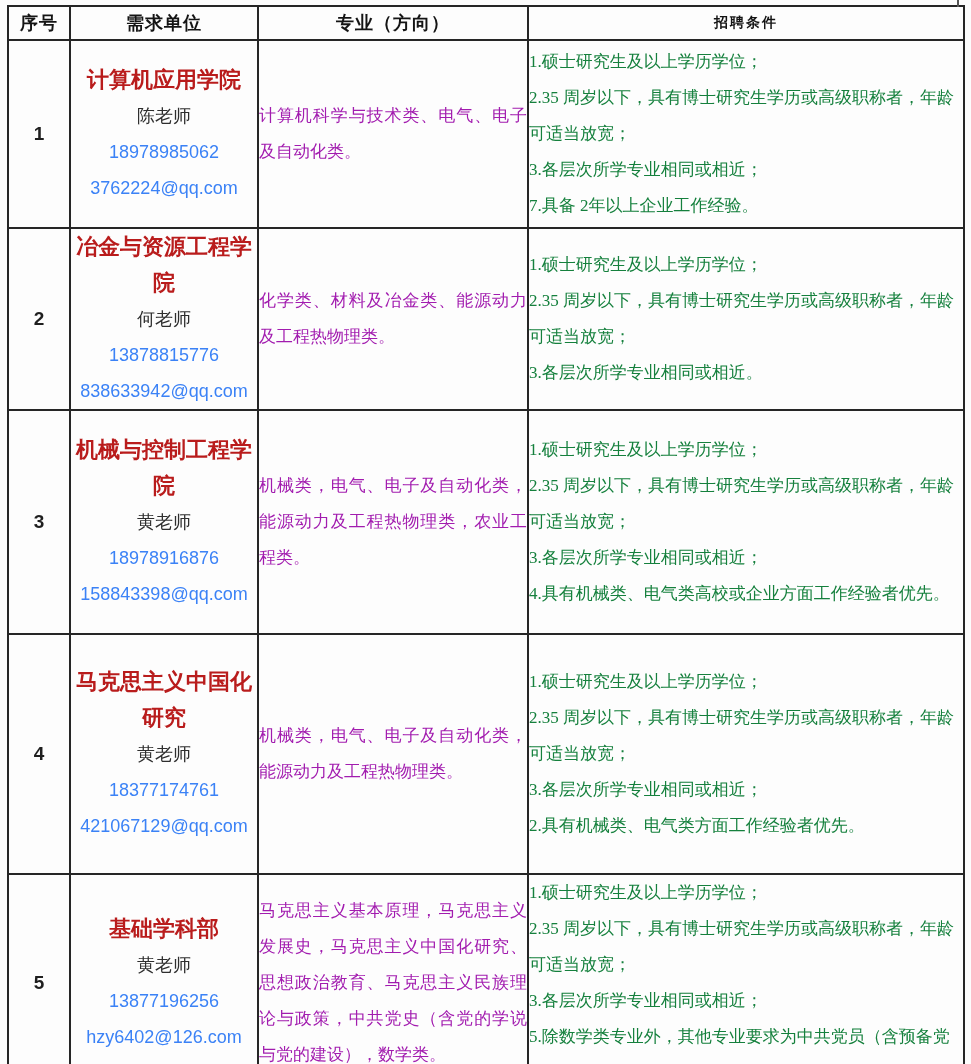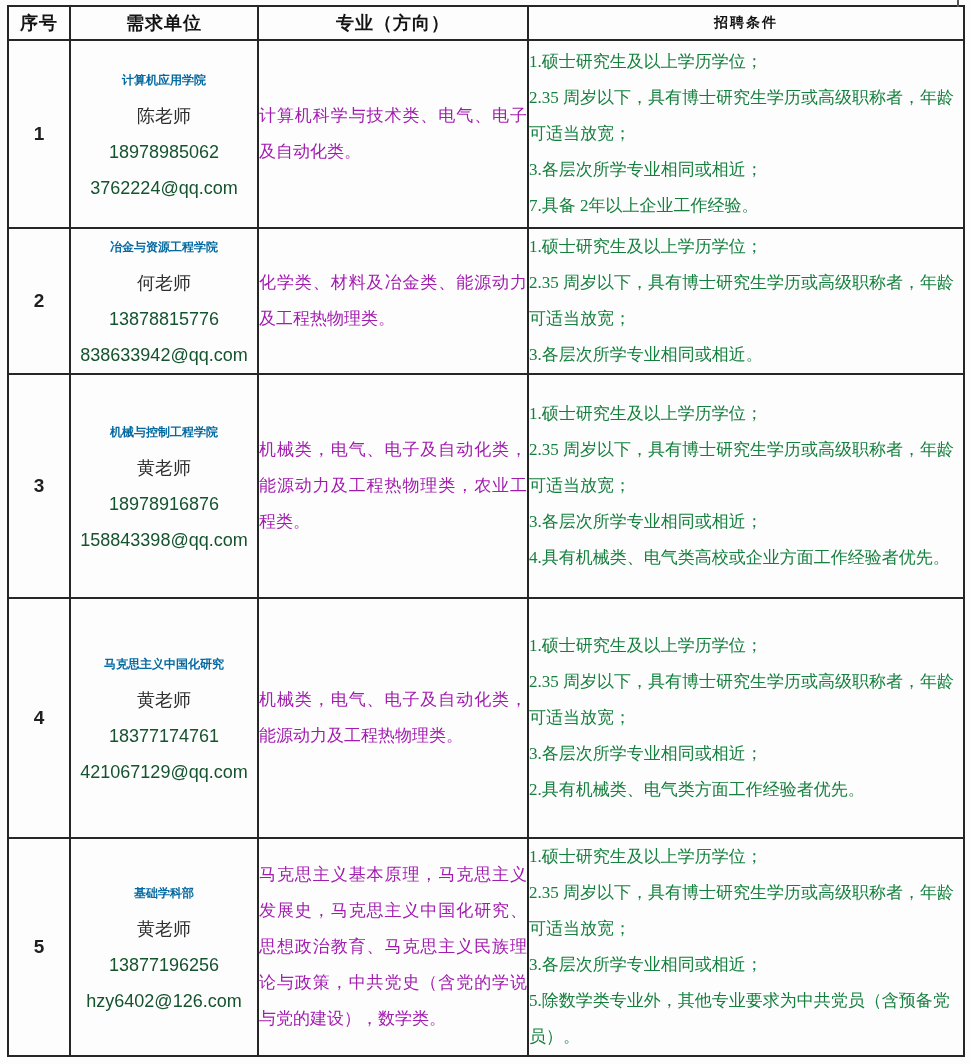--- a/index.html
+++ b/index.html
@@ -74,27 +74,27 @@
   td.unit{
     text-align:center;
     vertical-align:middle;
     font-size:18px;
     line-height:36px;
     font-family:"Liberation Serif","DejaVu Serif",serif;
   }
   .unit-name{
     font-family:"Liberation Sans","DejaVu Sans",sans-serif;
     font-weight:bold;
-    font-size:12px;
-    color:#0369a1;
+    font-size:22px;
+    color:#b91c1c;
   }
   .unit-line.latin{
     font-family:"Liberation Sans","DejaVu Sans",sans-serif;
     font-size:18px;
-    color:#14532d;
+    color:#3b82f6;
   }
   td.major{
     vertical-align:middle;
     font-size:17px;
     line-height:36px;
     padding:6px 10px 6px 12px;
     text-align:justify;
     font-family:"Liberation Serif","DejaVu Serif",serif;
     color:#a21caf;
   }

